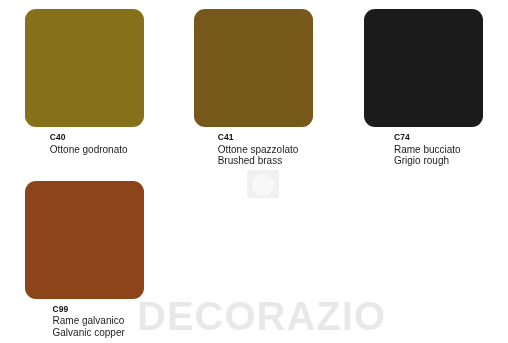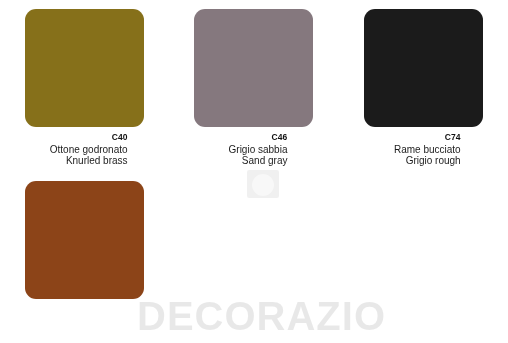--- a/index.html
+++ b/index.html
@@ -93,21 +93,21 @@
     position: relative;
     z-index: 3;
   }
   .chip.outlined {
     border: 1px solid #8c8c8c;
     background: #ffffff;
   }
 
   .caption {
     margin-top: 5px;
-    text-align: right;
+    text-align: left;
     line-height: 11.5px;
     position: relative;
     z-index: 6;
     margin-left: 8px;
   }
   .code {
     font-size: 8.5px;
     font-weight: bold;
     letter-spacing: 0.1px;
     display: block;
@@ -130,42 +130,46 @@
     <div class="watermark-word" style="color: rgb(0, 0, 0); opacity: 0.085;">DECORAZIO</div>
   </div>
 
   <div class="grid">
 
     <div class="cell">
       <div class="chip" style="background: rgb(134, 112, 26);"></div>
       <div class="caption">
         <span class="code">C40</span>
         <span class="name-it">Ottone godronato</span>
-        <span class="name-en">Knurled brass</span>
       </div>
     </div>
 
-
     <div class="cell">
-      <div class="chip" style="background: rgb(133, 120, 126);"></div>
+      <div class="chip" style="background: rgb(118, 89, 26);"></div>
       <div class="caption">
-        <span class="code">C46</span>
-        <span class="name-it">Grigio sabbia</span>
-        <span class="name-en">Sand gray</span>
+        <span class="code">C41</span>
+        <span class="name-it">Ottone spazzolato</span>
+        <span class="name-en">Brushed brass</span>
       </div>
     </div>
+
 
     <div class="cell">
       <div class="chip" style="background: rgb(27, 27, 27);"></div>
       <div class="caption">
         <span class="code">C74</span>
         <span class="name-it">Rame bucciato</span>
         <span class="name-en">Grigio rough</span>
       </div>
     </div>
 
 
     <div class="cell">
       <div class="chip" style="background: rgb(140, 68, 24);"></div>
+      <div class="caption">
+        <span class="code">C99</span>
+        <span class="name-it">Rame galvanico</span>
+        <span class="name-en">Galvanic copper</span>
+      </div>
     </div>
 
   </div>
 </div>
 
 </body></html>

